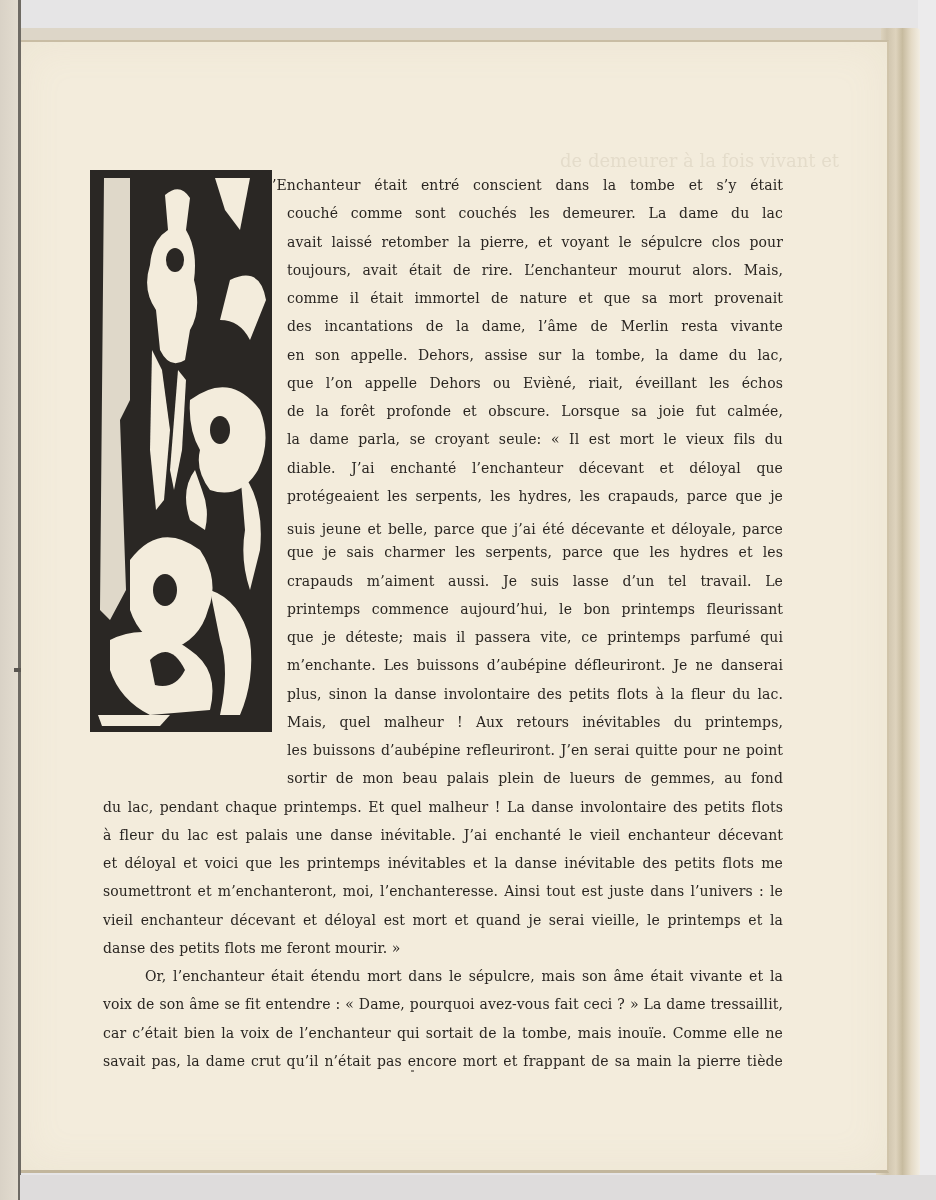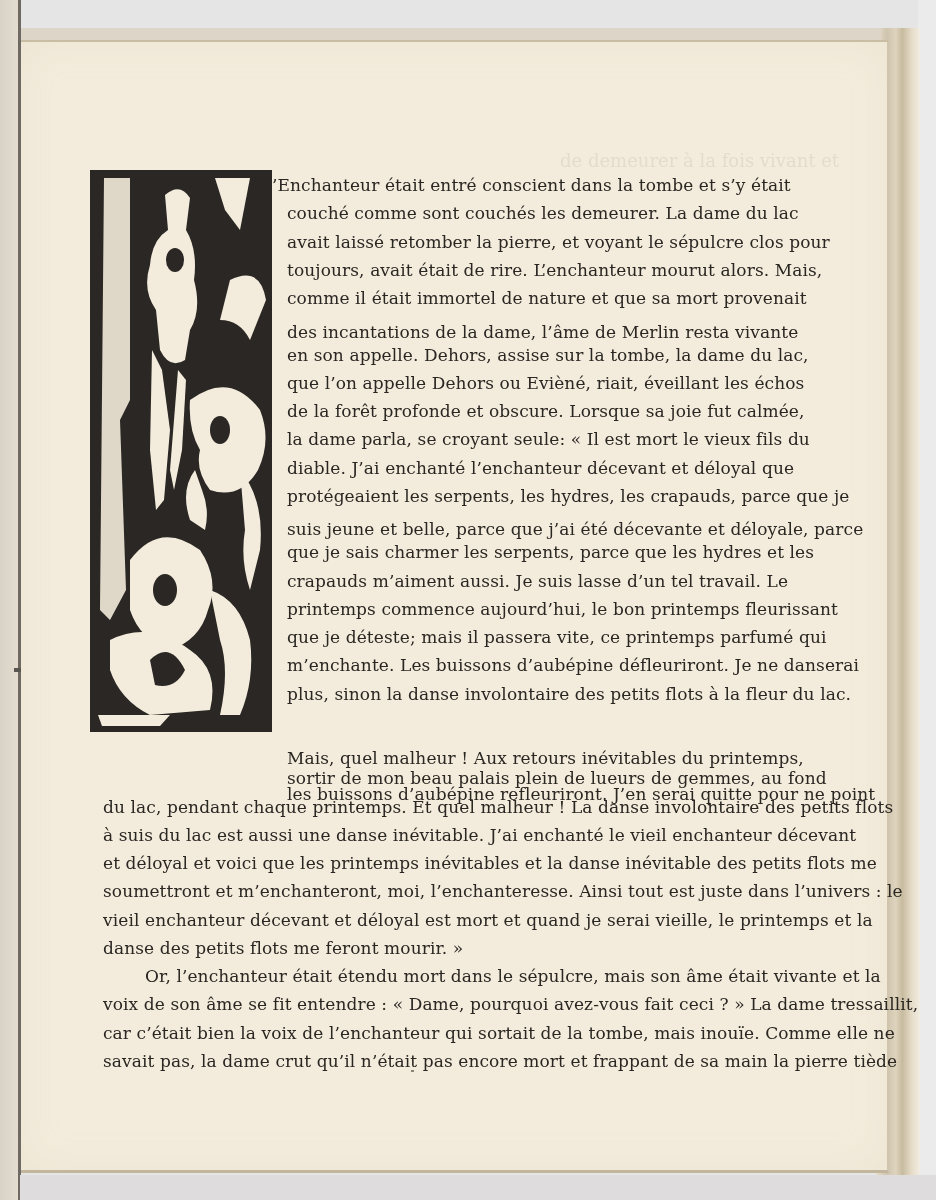--- a/index.html
+++ b/index.html
@@ -35,21 +35,21 @@
   .top-band { position:absolute; left:21px; top:28px; width:860px; height:12px; background:#ddd6c8; }
 
   .woodcut {
     position:absolute; left:90px; top:170px; width:182px; height:562px;
     background:#2a2724;
     overflow:hidden;
   }
   .woodcut svg { width:100%; height:100%; display:block; }
 
   .text-line {
-    position:absolute; height:28px; font-size:17px; line-height:28px;
+    position:absolute; height:28px; font-size:14px; line-height:28px;
     color:#2a2622; white-space:nowrap;
     text-align:justify; text-align-last:justify;
     letter-spacing:0.1px;
   }
   .text-line.last { text-align-last:left; }
   .bleed {
     position:absolute; left:560px; top:150px; font-size:18px; color:#d8cfbd;
     opacity:0.55; white-space:nowrap;
   }
   .tiny-mark { position:absolute; left:411px; top:1070px; width:3px; height:2px; background:#8a8378; }
@@ -101,42 +101,42 @@
     </g>
   </svg>
 </div>
 
 <div>
   <div class="text-line" style="left:272px; top:171px; width:511px;">’Enchanteur était entré conscient dans la tombe et s’y était</div>
   <div class="text-line" style="left:287px; top:199px; width:496px;">couché comme sont couchés les demeurer. La dame du lac</div>
   <div class="text-line" style="left:287px; top:228px; width:496px;">avait laissé retomber la pierre, et voyant le sépulcre clos pour</div>
   <div class="text-line" style="left:287px; top:256px; width:496px;">toujours, avait était de rire. L’enchanteur mourut alors. Mais,</div>
   <div class="text-line" style="left:287px; top:284px; width:496px;">comme il était immortel de nature et que sa mort provenait</div>
-  <div class="text-line" style="left:287px; top:312px; width:496px;margin-top:6px;">des incantations de la dame, l’âme de Merlin resta vivante</div>
+  <div class="text-line" style="left:287px; top:312px; width:496px;">des incantations de la dame, l’âme de Merlin resta vivante</div>
   <div class="text-line" style="left:287px; top:341px; width:496px;">en son appelle. Dehors, assise sur la tombe, la dame du lac,</div>
   <div class="text-line" style="left:287px; top:369px; width:496px;">que l’on appelle Dehors ou Evièné, riait, éveillant les échos</div>
   <div class="text-line" style="left:287px; top:397px; width:496px;">de la forêt profonde et obscure. Lorsque sa joie fut calmée,</div>
   <div class="text-line" style="left:287px; top:425px; width:496px;">la dame parla, se croyant seule: « Il est mort le vieux fils du</div>
   <div class="text-line" style="left:287px; top:454px; width:496px;">diable. J’ai enchanté l’enchanteur décevant et déloyal que</div>
   <div class="text-line" style="left:287px; top:482px; width:496px;">protégeaient les serpents, les hydres, les crapauds, parce que je</div>
   <div class="text-line" style="left:287px; top:515px; width:496px;">suis jeune et belle, parce que j’ai été décevante et déloyale, parce</div>
   <div class="text-line" style="left:287px; top:538px; width:496px;">que je sais charmer les serpents, parce que les hydres et les</div>
   <div class="text-line" style="left:287px; top:567px; width:496px;">crapauds m’aiment aussi. Je suis lasse d’un tel travail. Le</div>
   <div class="text-line" style="left:287px; top:595px; width:496px;">printemps commence aujourd’hui, le bon printemps fleurissant</div>
   <div class="text-line" style="left:287px; top:623px; width:496px;">que je déteste; mais il passera vite, ce printemps parfumé qui</div>
   <div class="text-line" style="left:287px; top:651px; width:496px;">m’enchante. Les buissons d’aubépine défleuriront. Je ne danserai</div>
   <div class="text-line" style="left:287px; top:680px; width:496px;">plus, sinon la danse involontaire des petits flots à la fleur du lac.</div>
-  <div class="text-line" style="left:287px; top:708px; width:496px;margin-top:36px;">Mais, quel malheur ! Aux retours inévitables du printemps,</div>
-  <div class="text-line" style="left:287px; top:736px; width:496px;margin-top:44px;">les buissons d’aubépine refleuriront. J’en serai quitte pour ne point</div>
+  <div class="text-line" style="left:287px; top:708px; width:496px;">Mais, quel malheur ! Aux retours inévitables du printemps,</div>
+  <div class="text-line" style="left:287px; top:736px; width:496px;">les buissons d’aubépine refleuriront. J’en serai quitte pour ne point</div>
   <div class="text-line" style="left:287px; top:764px; width:496px;">sortir de mon beau palais plein de lueurs de gemmes, au fond</div>
 </div>
 
 <div>
   <div class="text-line" style="left:103px; top:793px; width:680px;">du lac, pendant chaque printemps. Et quel malheur ! La danse involontaire des petits flots</div>
-  <div class="text-line" style="left:103px; top:821px; width:680px;">à suis du lac est aussi une danse inévitable. J’ai enchanté le vieil enchanteur décevant</div>
+  <div class="text-line" style="left:103px; top:821px; width:680px;">à fleur du lac est palais une danse inévitable. J’ai enchanté le vieil enchanteur décevant</div>
   <div class="text-line" style="left:103px; top:849px; width:680px;">et déloyal et voici que les printemps inévitables et la danse inévitable des petits flots me</div>
   <div class="text-line" style="left:103px; top:877px; width:680px;">soumettront et m’enchanteront, moi, l’enchanteresse. Ainsi tout est juste dans l’univers : le</div>
   <div class="text-line" style="left:103px; top:906px; width:680px;">vieil enchanteur décevant et déloyal est mort et quand je serai vieille, le printemps et la</div>
   <div class="text-line last" style="left:103px; top:934px; width:680px;">danse des petits flots me feront mourir. »</div>
 
   <div class="text-line" style="left:145px; top:962px; width:638px;">Or, l’enchanteur était étendu mort dans le sépulcre, mais son âme était vivante et la</div>
   <div class="text-line" style="left:103px; top:990px; width:680px;">voix de son âme se fit entendre : « Dame, pourquoi avez-vous fait ceci ? » La dame tressaillit,</div>
   <div class="text-line" style="left:103px; top:1019px; width:680px;">car c’était bien la voix de l’enchanteur qui sortait de la tombe, mais inouïe. Comme elle ne</div>
   <div class="text-line" style="left:103px; top:1047px; width:680px;">savait pas, la dame crut qu’il n’était pas encore mort et frappant de sa main la pierre tiède</div>
 </div>

